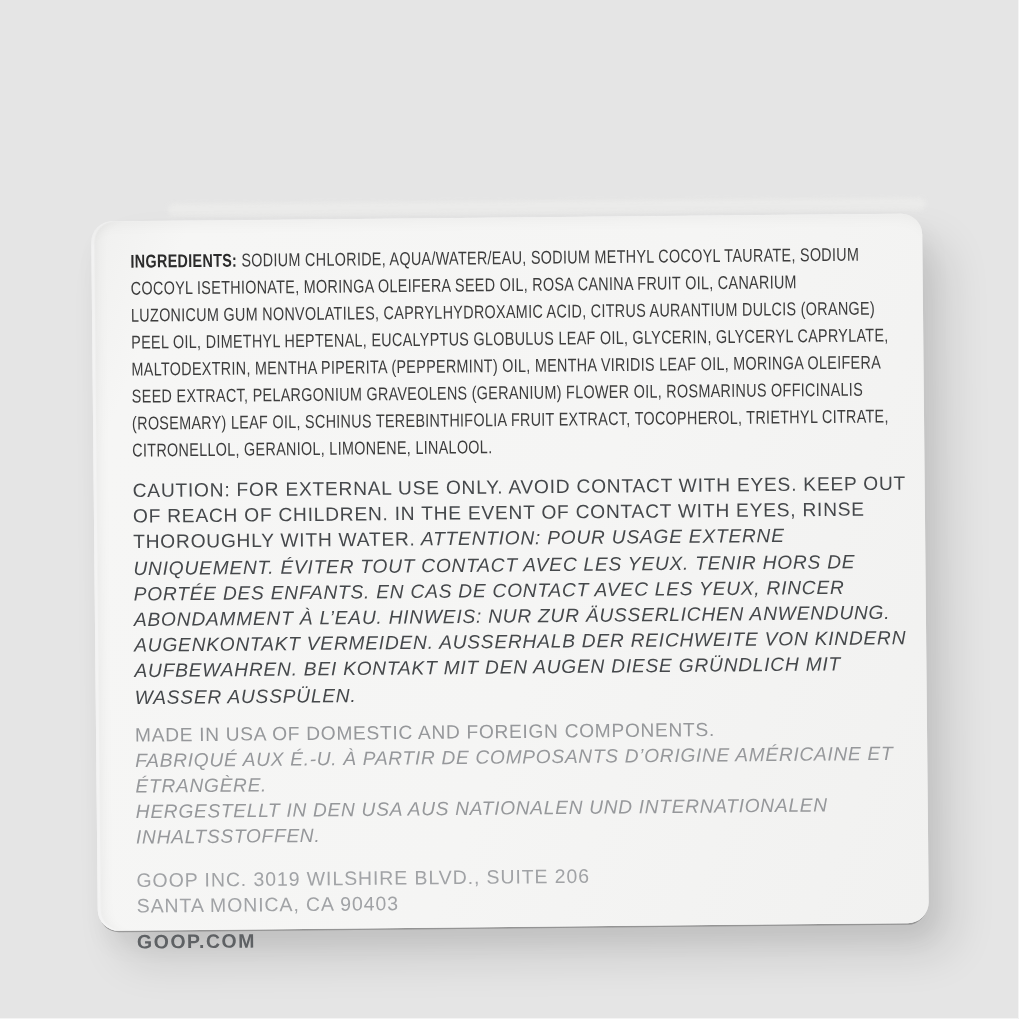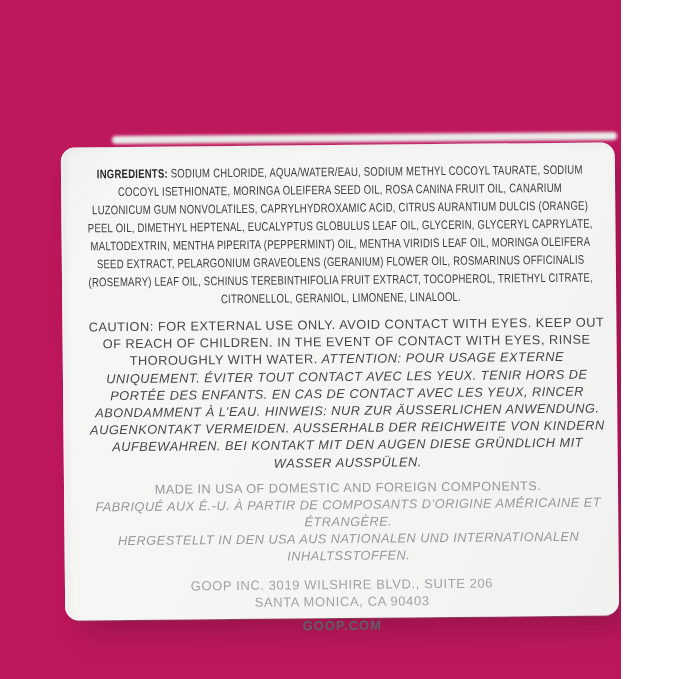--- a/index.html
+++ b/index.html
@@ -2,26 +2,25 @@
 <html><head>
 <meta charset="utf-8">
 <style>
   html, body {
     margin: 0;
     padding: 0;
     background: #ffffff;
   }
   .page {
     position: relative;
-    width: 621px;
+    width: 679px;
     height: 679px;
-    background: #be185d;
+    background: #e5e5e5;
     overflow: hidden;
     font-family: "Liberation Sans", sans-serif;
-    text-align: center;
   }
   
   .top-sliver {
     position: absolute;
     left: 112px;
     top: 134px;
     width: 505px;
     height: 8px;
     background: #ebebea;
     border-radius: 4px;

